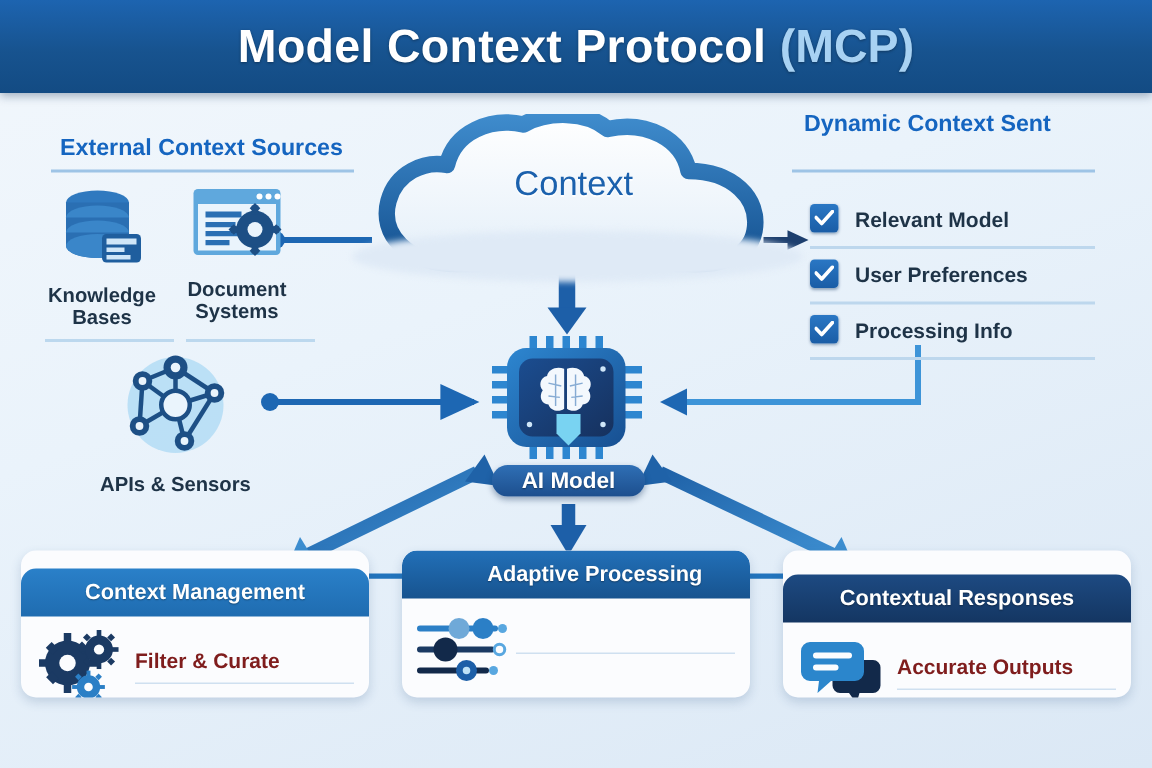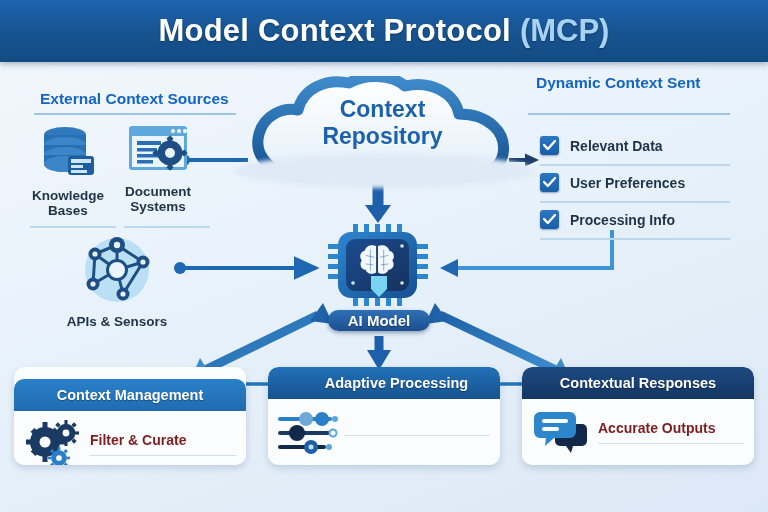--- a/index.html
+++ b/index.html
@@ -30,22 +30,22 @@
   
   .src{position:absolute;text-align:center;width:96px;}
   .src .cap{font-size:13.5px;font-weight:bold;color:#1e3347;line-height:15px;
     margin-top:4px;}
   .divider{position:absolute;height:2px;background:#bcd8ee;}
 
   
   .cloud-wrap{position:absolute;left:245px;top:76px;width:275px;height:118px;}
   .cloud-shadow{position:absolute;left:-10px;top:78px;width:300px;height:34px;
     background:#dfeaf6;border-radius:50%;filter:blur(2px);}
-  .cloud-text{position:absolute;left:0;top:20px;width:275px;text-align:center;
-    color:#1b61ad;font-size:23px;font-weight:bold;line-height:27px;
+  .cloud-text{position:absolute;left:0;top:33px;width:275px;text-align:center;
+    color:#1b61ad;font-size:23px;font-weight:normal;line-height:27px;
     text-shadow:0 1px 0 rgba(255,255,255,.8);}
 
   
   .chip{position:absolute;left:328px;top:224px;width:100px;height:82px;}
   .ai-pill{position:absolute;left:328px;top:310px;width:102px;height:21px;
     border-radius:14px;
     background:linear-gradient(180deg,#2f6fb5 0%,#1d4f8e 100%);
     box-shadow:0 2px 4px rgba(12,45,90,.4);
     display:flex;align-items:center;justify-content:center;}
   .ai-pill span{color:#fff;font-size:15px;font-weight:bold;
@@ -254,21 +254,20 @@
             <stop offset="100%" stop-color="#e4eff9"></stop>
         </linearGradient>
       </defs>
       <path d="M60,100 C26,100 8,80 14,58 C19,39 38,31 53,34
                C58,12 82,2 104,7 C120,-2 146,-2 160,10
                C186,4 210,17 214,38 C243,38 262,56 258,78
                C255,95 236,101 214,100 Z" fill="url(#cloudFill)" stroke="url(#cloudStroke)" stroke-width="11" stroke-linejoin="round"></path>
     </svg>
     <div class="cloud-text">
       <span>Context</span><br>
-      <span>Repository</span>
     </div>
   </div>
 
   <div class="chip">
     <svg width="100" height="82" viewBox="0 0 100 82">
       <defs>
         <linearGradient id="chipG" x1="0" y1="0" x2="1" y2="1">
           <stop offset="0%" stop-color="#2d86d0"></stop>
             <stop offset="100%" stop-color="#174f91"></stop>
         </linearGradient>
@@ -321,21 +320,21 @@
 
   <div class="sec-head" style="left:536px;top:74px;">Dynamic Context Sent</div>
   <div class="sec-rule" style="left:528px;top:113px;width:202px;"></div>
 
   <div class="chk-row" style="left:540px;top:136px;">
     <span class="chk-box">
       <svg width="13" height="11" viewBox="0 0 13 11">
           <path d="M1,5 L4.8,9 L12,1" stroke="#fff" stroke-width="2.4" fill="none" stroke-linecap="round" stroke-linejoin="round"></path>
         </svg>
     </span>
-    <span class="chk-label">Relevant Data</span>
+    <span class="chk-label">Relevant Model</span>
   </div>
   <div class="chk-rule" style="left:540px;top:164px;width:190px;"></div>
 
   <div class="chk-row" style="left:540px;top:173px;">
     <span class="chk-box">
       <svg width="13" height="11" viewBox="0 0 13 11">
           <path d="M1,5 L4.8,9 L12,1" stroke="#fff" stroke-width="2.4" fill="none" stroke-linecap="round" stroke-linejoin="round"></path>
         </svg>
     </span>
     <span class="chk-label">User Preferences</span>
@@ -436,21 +435,21 @@
           </g>
         </svg>
       </div>
       <div class="card-txt">
         <div class="ul"></div>
       </div>
     </div>
   </div>
 
   <div class="card" style="left:522px;top:367px;">
-    <div class="card-head" style="background:linear-gradient(180deg,#1d4a82 0%,#143662 100%);">
+    <div class="card-head" style="background:linear-gradient(180deg,#1d4a82 0%,#143662 100%);margin-top:16px;">
       <span>Contextual Responses</span>
     </div>
     <div class="card-body">
       <div class="card-ico">
         <svg width="58" height="44" viewBox="0 0 58 44">
           <path d="M26,14 h22 a5,5 0 0 1 5,5 v12 a5,5 0 0 1 -5,5 h-9 l-2,7 l-5,-7 h-6 a5,5 0 0 1 -5,-5 v-12 a5,5 0 0 1 5,-5 Z" fill="#12294a"></path>
           <path d="M6,2 h30 a6,6 0 0 1 6,6 v14 a6,6 0 0 1 -6,6 h-16 l-9,8 l1,-8 h-6 a6,6 0 0 1 -6,-6 v-14 a6,6 0 0 1 6,-6 Z" fill="#2b86cc"></path>
           <rect x="8" y="9" width="26" height="4" rx="2" fill="#fbfcfe"></rect>
           <rect x="8" y="17" width="17" height="4" rx="2" fill="#fbfcfe"></rect>
         </svg>

